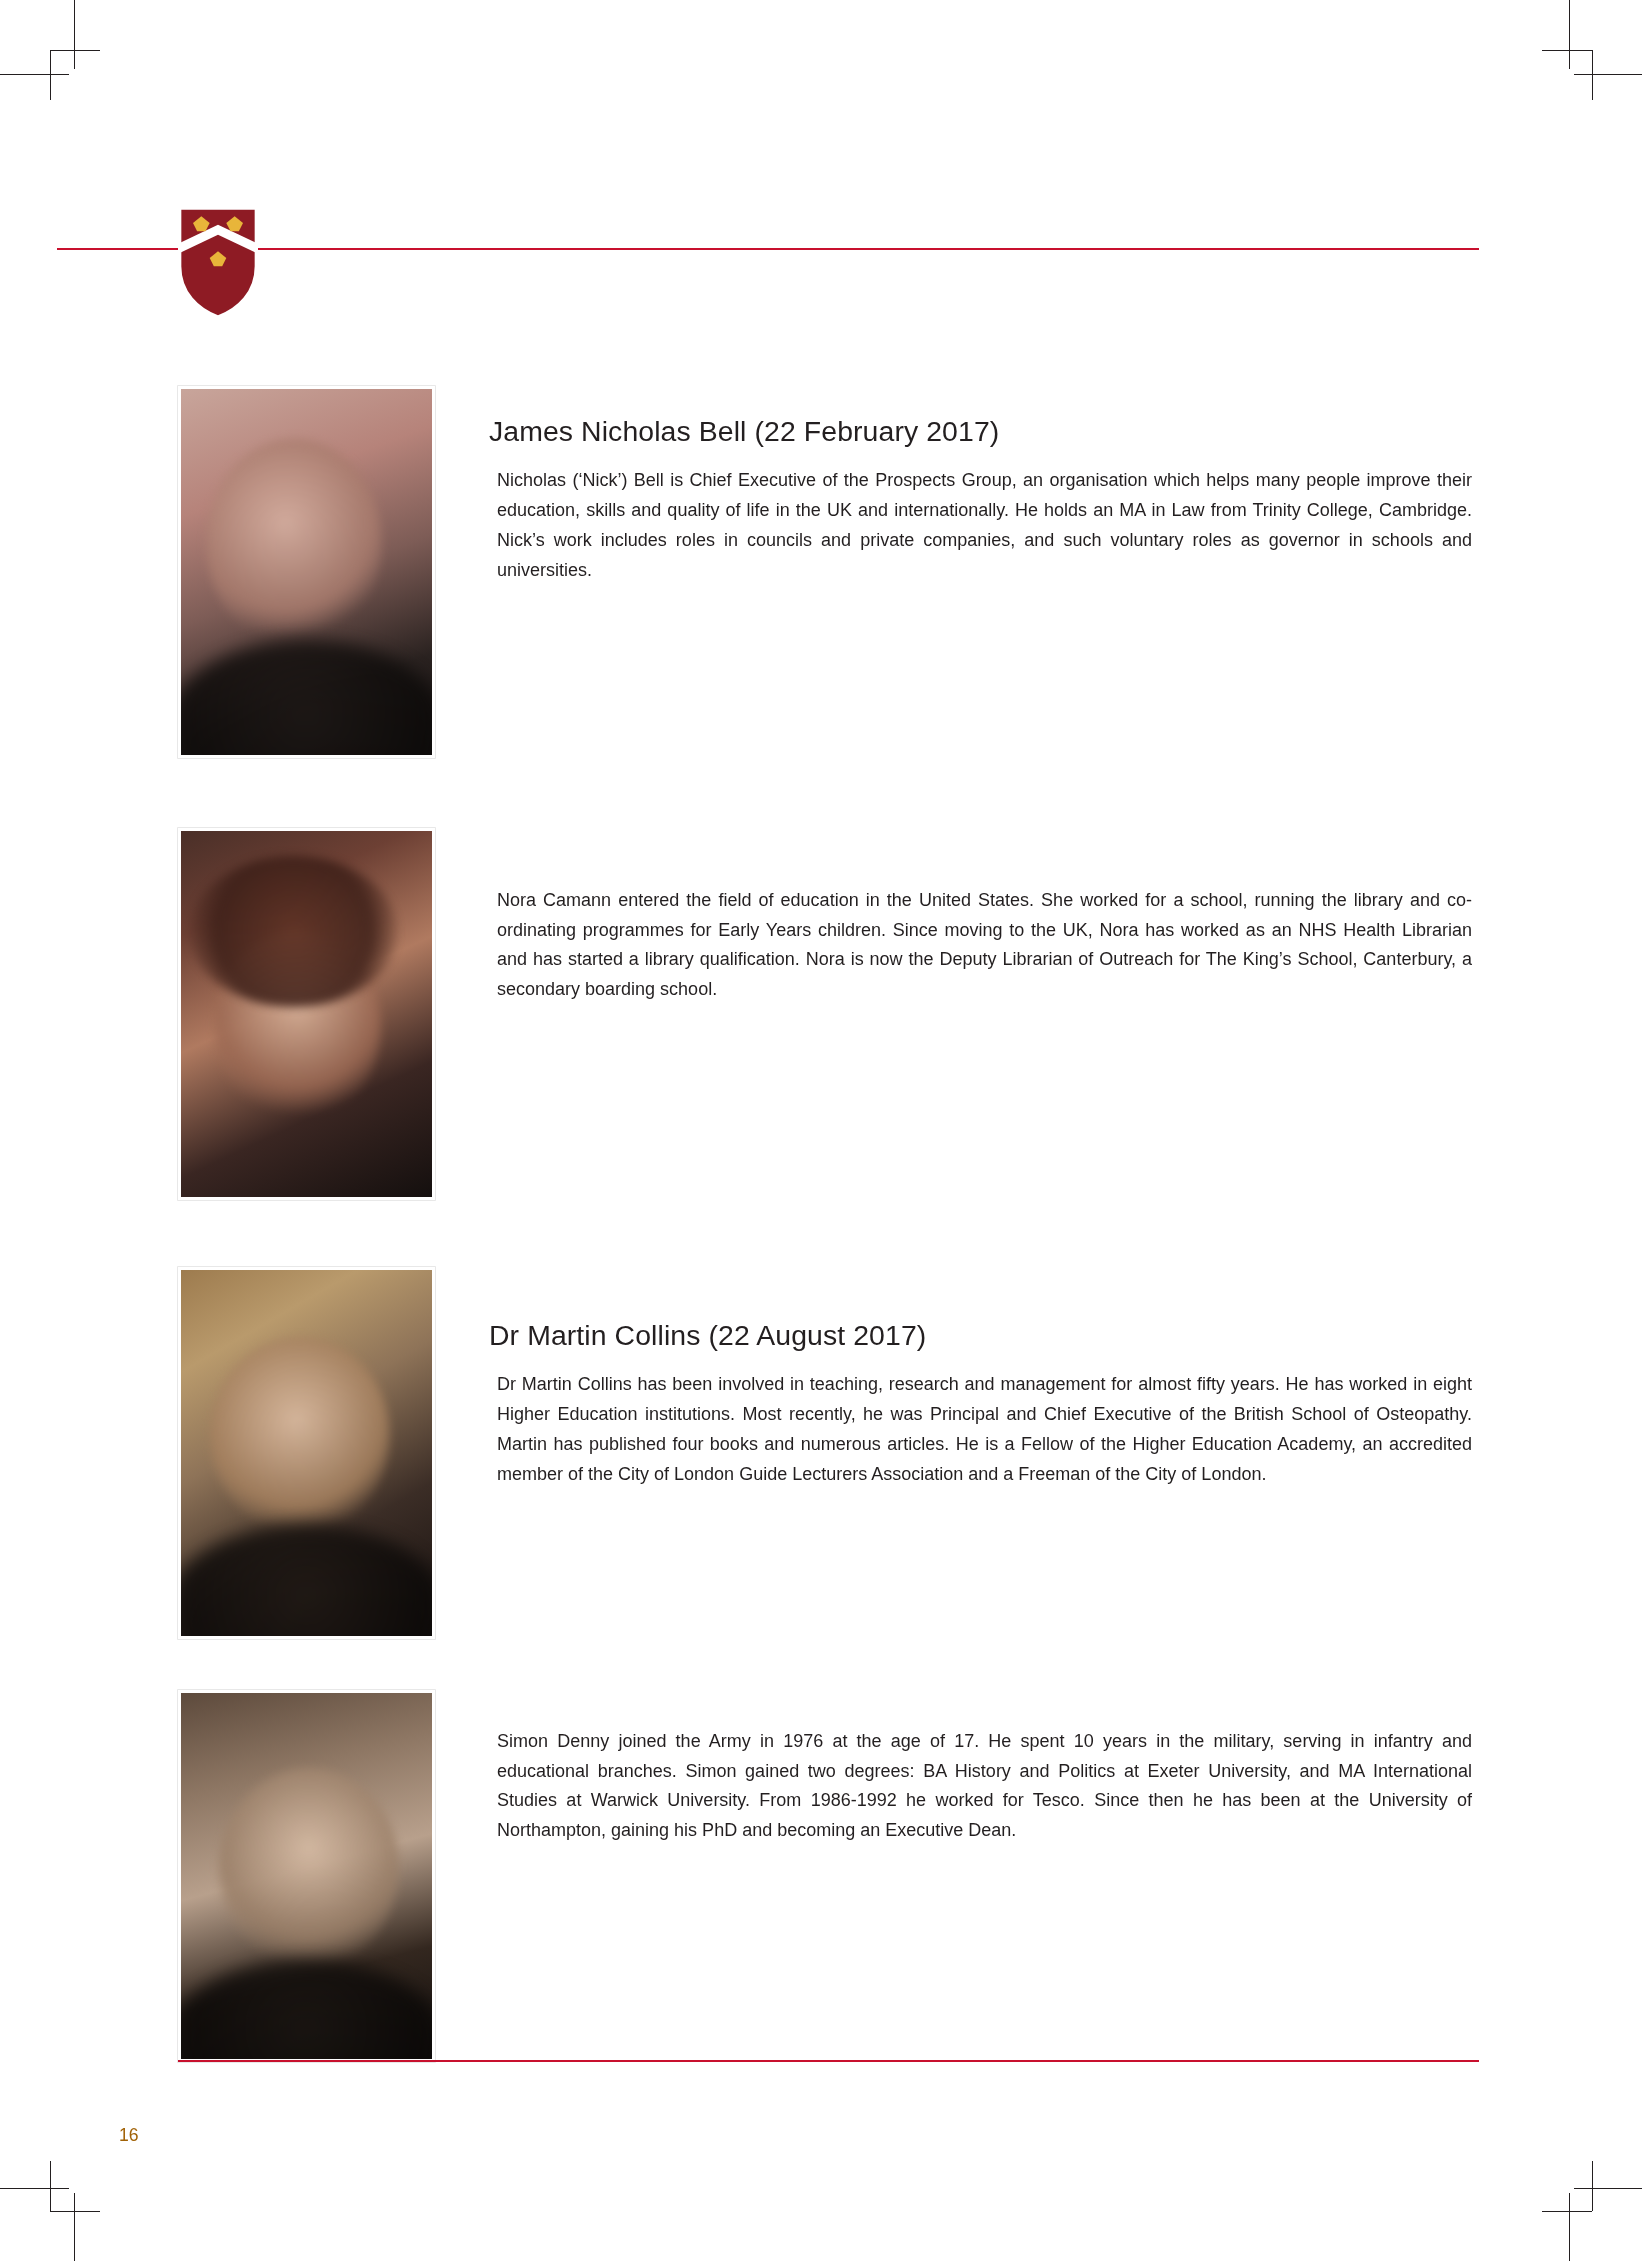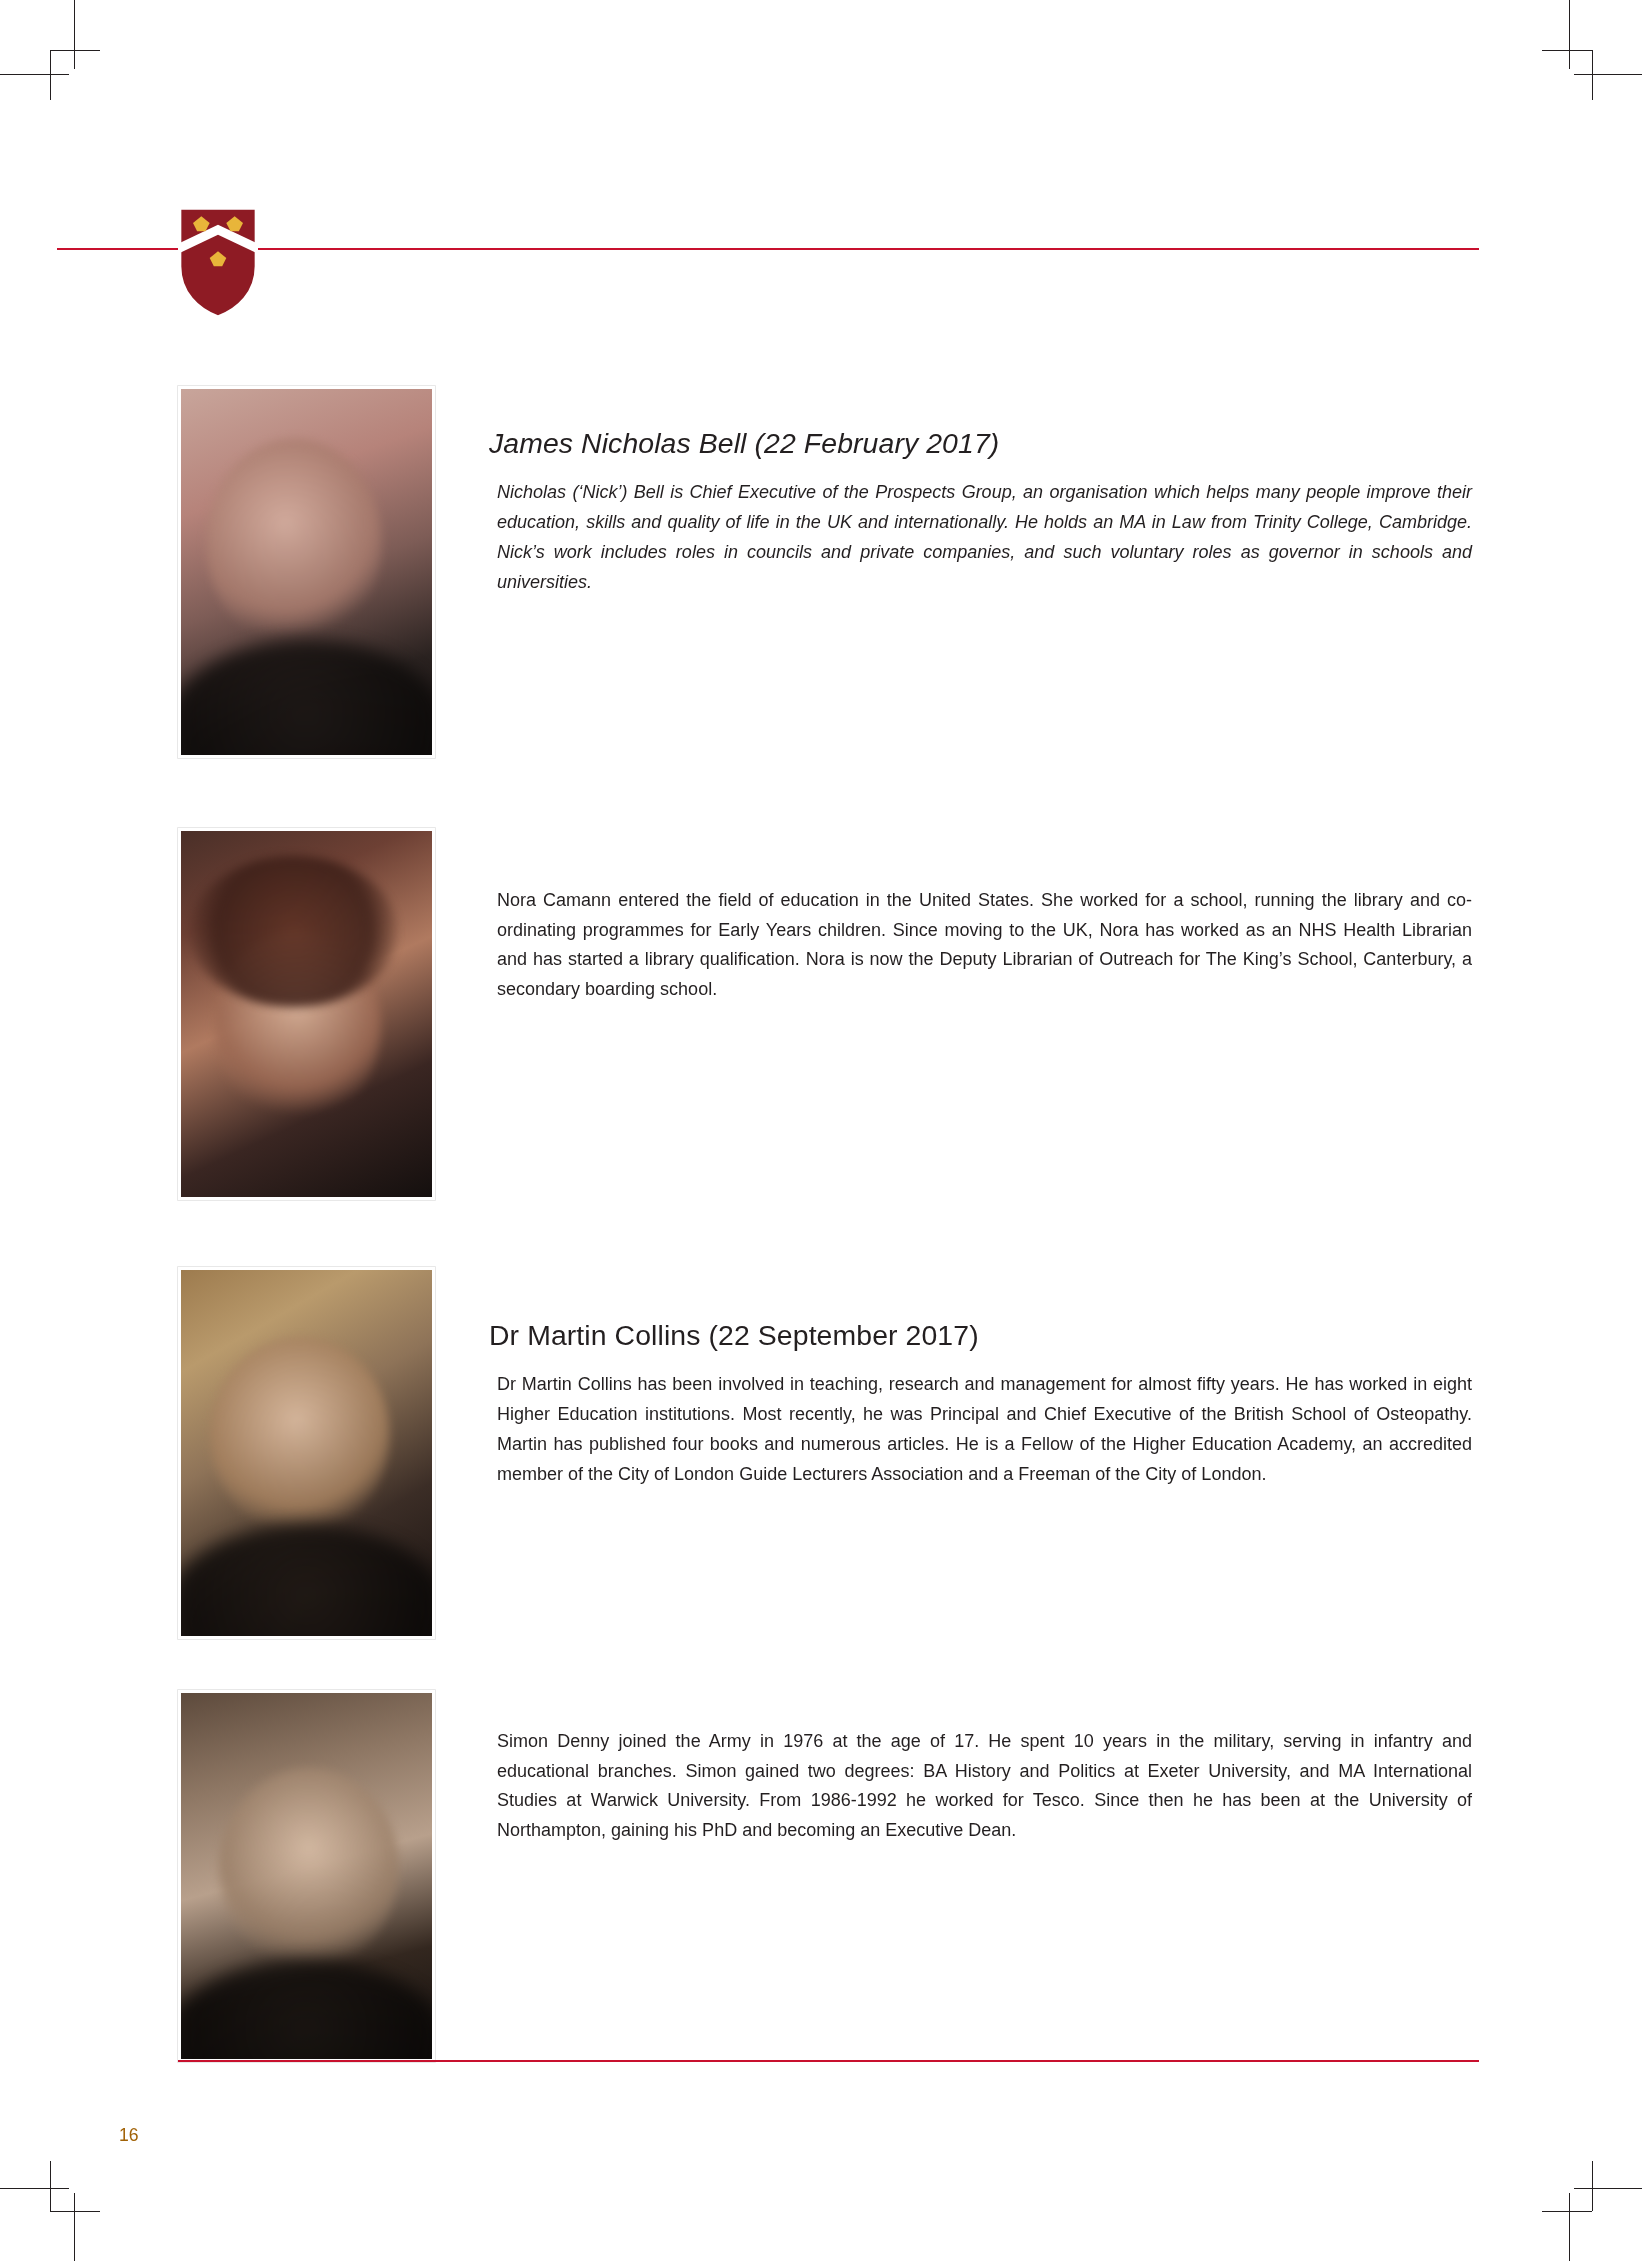--- a/index.html
+++ b/index.html
@@ -158,21 +158,21 @@
       </g>
     </svg>
   </div>
 
   <div class="entry" style="top:0;">
     <div class="photo pp1" style="left:178px; top:386px;">
       <div class="ph-bg pp1"></div>
       <div class="ph-face" style="left:25px; top:50px; width:176px; height:209px; background:radial-gradient(circle at 45% 40%, #d9b3a4 0%, #a87b6d 55%, rgba(0,0,0,0) 72%);"></div>
       <div class="ph-face" style="left:-16.7px; top:251px; width:284px; height:184px; background:radial-gradient(circle at 50% 40%, #1b1614 0%, #0c0a09 70%, rgba(0,0,0,0) 100%); filter:blur(8.4px);"></div>
     </div>
-    <div class="entry-body" style="top:426px;font-style:italic;">
+    <div class="entry-body" style="top:414px;">
       <h2 class="entry-title">James Nicholas Bell (22 February 2017)</h2>
       <p class="entry-text">Nicholas (‘Nick’) Bell is Chief Executive of the Prospects Group, an organisation which helps many people improve their education, skills and quality of life in the UK and internationally. He holds an MA in Law from Trinity College, Cambridge. Nick’s work includes roles in councils and private companies, and such voluntary roles as governor in schools and universities.</p>
     </div>
   </div>
 
   <div class="entry" style="top:0;">
     <div class="photo pp2" style="left:178px; top:828px;">
       <div class="ph-bg pp2"></div>
       <div class="ph-face" style="left:33px; top:100px; width:167px; height:192px; background:radial-gradient(circle at 50% 40%, #d9b49c 0%, #9d6a54 55%, rgba(0,0,0,0) 75%);"></div>
       <div class="ph-face" style="left:8.4px; top:25px; width:209px; height:151px; background:radial-gradient(circle at 50% 50%, #5b2f22 0%, #3c1f18 60%, rgba(0,0,0,0) 85%);"></div>
@@ -182,21 +182,21 @@
     </div>
   </div>
 
   <div class="entry" style="top:0;">
     <div class="photo pp3" style="left:178px; top:1267px;">
       <div class="ph-bg pp3"></div>
       <div class="ph-face" style="left:29px; top:67px; width:180px; height:197px; background:radial-gradient(circle at 48% 42%, #e0c0a6 0%, #a5805e 58%, rgba(0,0,0,0) 76%);"></div>
       <div class="ph-face" style="left:-16.7px; top:255px; width:284px; height:176px; background:radial-gradient(circle at 50% 40%, #1d1713 0%, #0b0908 70%, rgba(0,0,0,0) 100%); filter:blur(8.4px);"></div>
     </div>
     <div class="entry-body" style="top:1318px;">
-      <h2 class="entry-title">Dr Martin Collins (22 September 2017)</h2>
+      <h2 class="entry-title">Dr Martin Collins (22 August 2017)</h2>
       <p class="entry-text">Dr Martin Collins has been involved in teaching, research and management for almost fifty years. He has worked in eight Higher Education institutions. Most recently, he was Principal and Chief Executive of the British School of Osteopathy. Martin has published four books and numerous articles. He is a Fellow of the Higher Education Academy, an accredited member of the City of London Guide Lecturers Association and a Freeman of the City of London.</p>
     </div>
   </div>
 
   <div class="entry" style="top:0;">
     <div class="photo pp4" style="left:178px; top:1690px;">
       <div class="ph-bg pp4"></div>
       <div class="ph-face" style="left:38px; top:75px; width:180px; height:201px; background:radial-gradient(circle at 50% 40%, #d8bda6 0%, #9a7f68 58%, rgba(0,0,0,0) 78%);"></div>
       <div class="ph-face" style="left:-16.7px; top:268px; width:284px; height:167px; background:radial-gradient(circle at 50% 40%, #171310 0%, #0a0807 70%, rgba(0,0,0,0) 100%); filter:blur(8.4px);"></div>
     </div>

